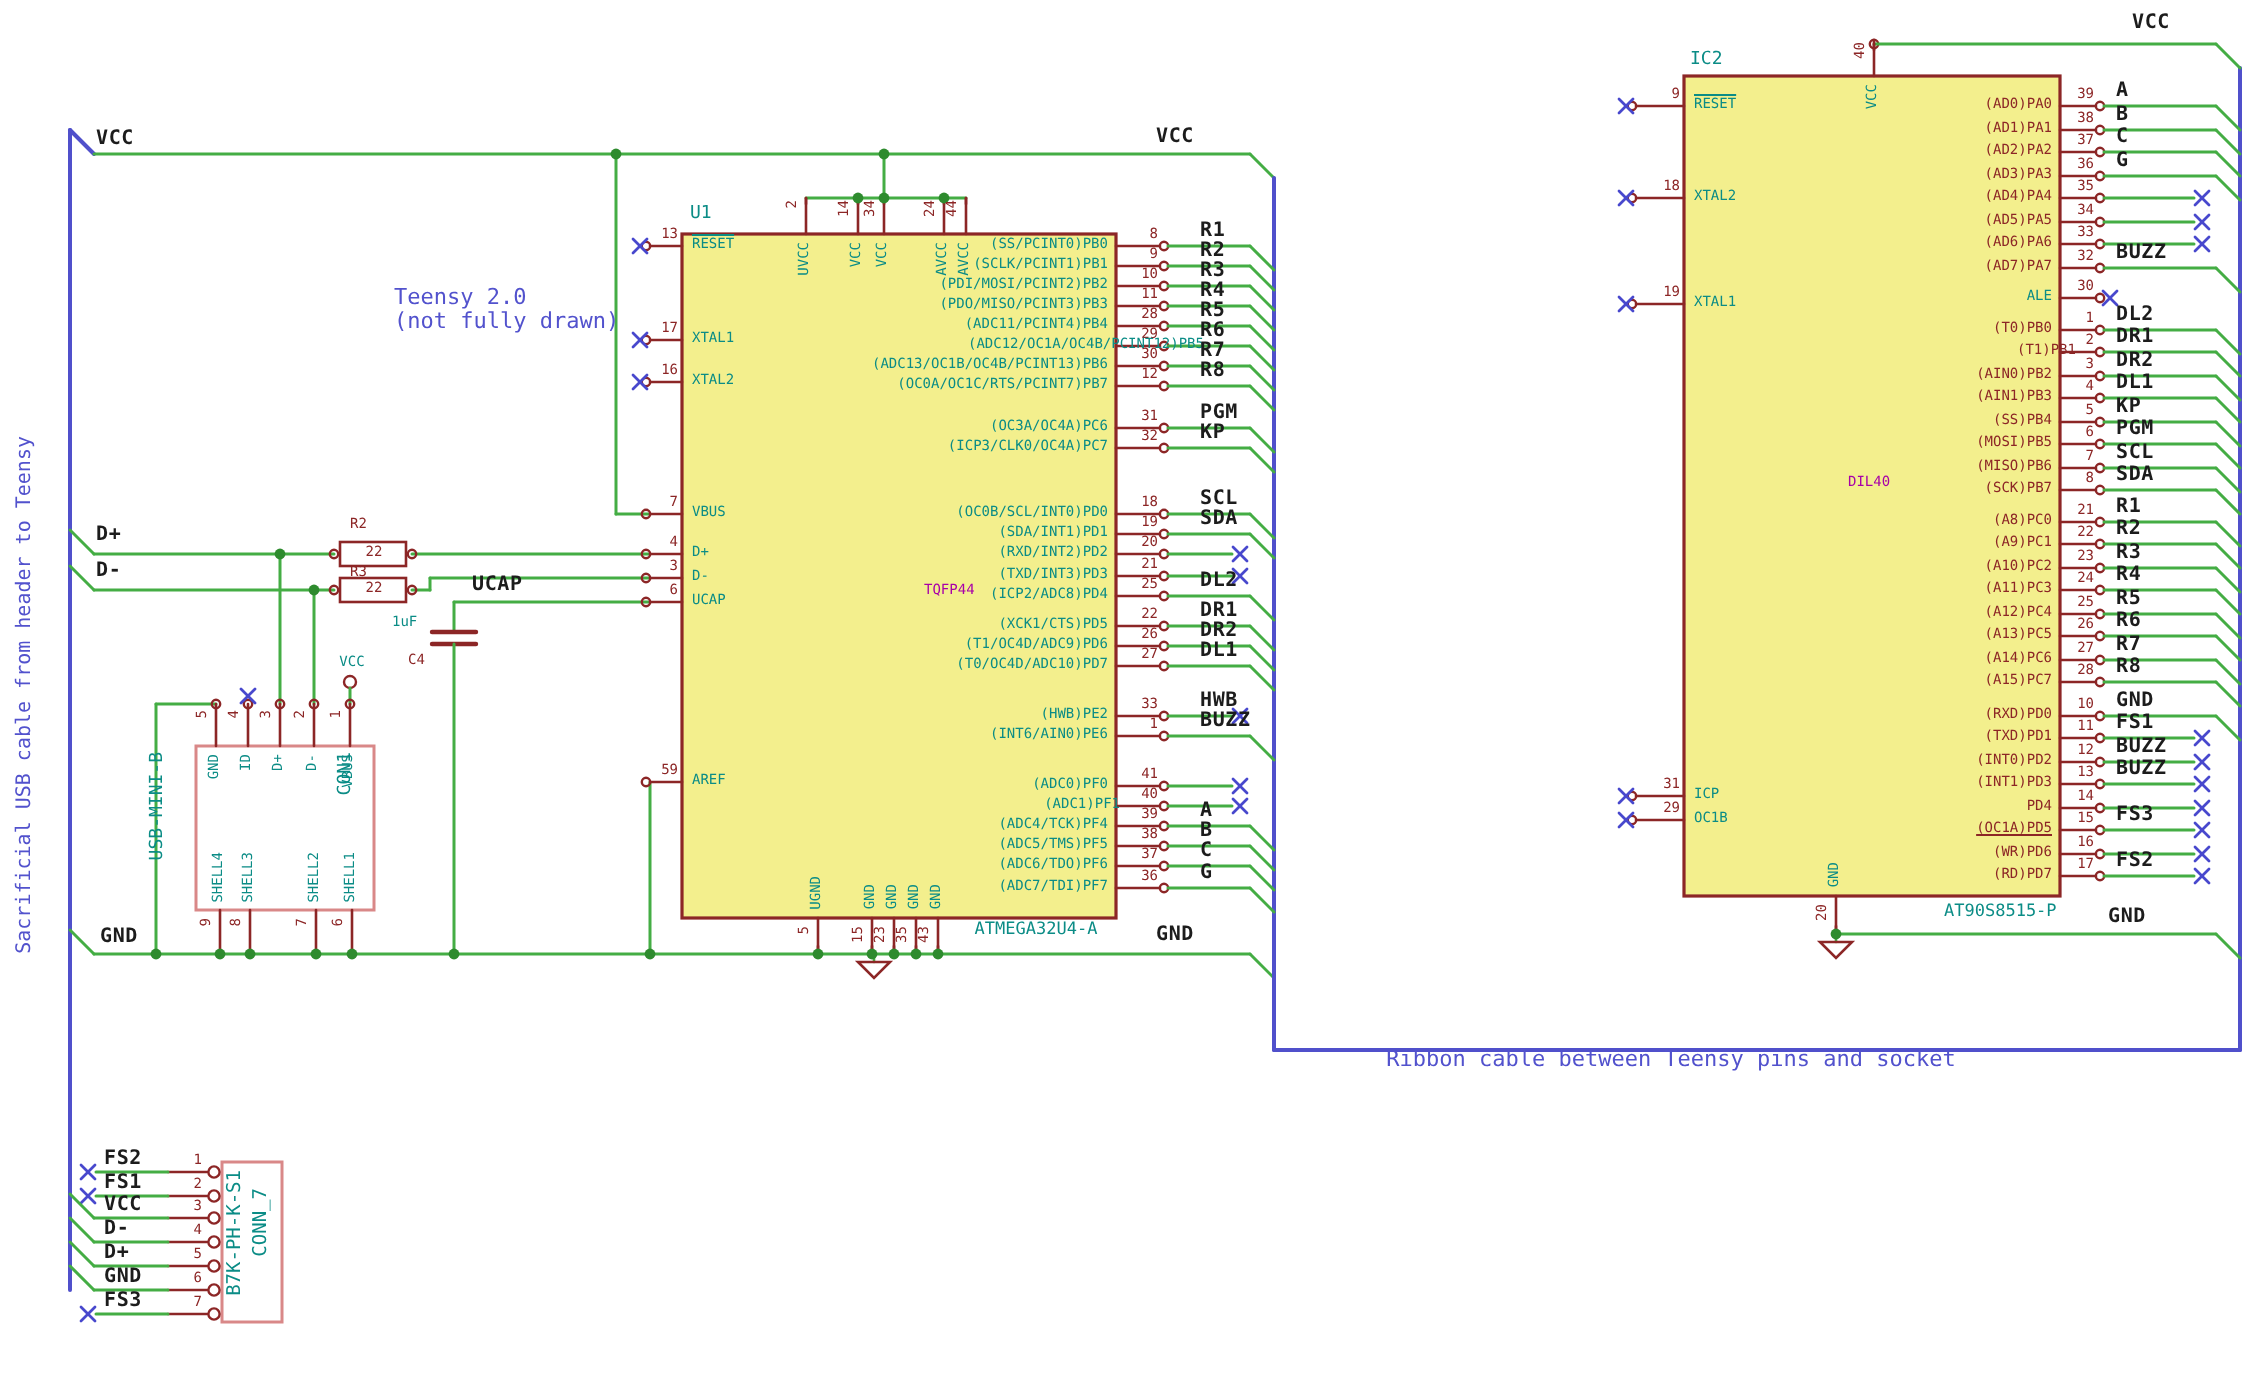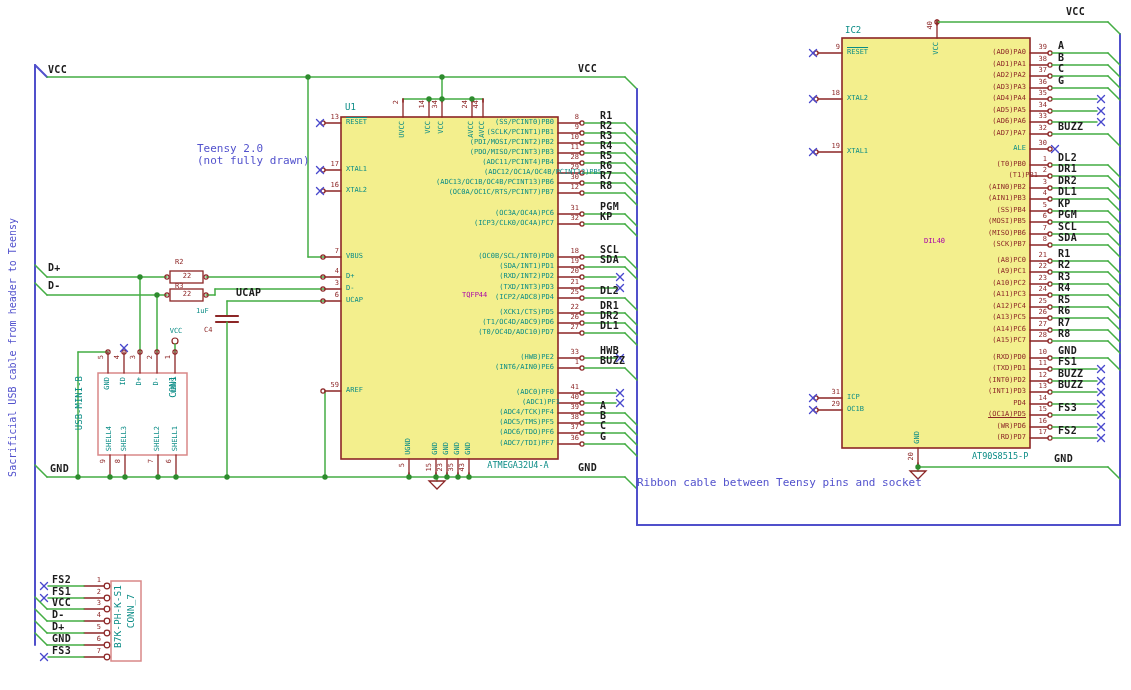--- a/index.html
+++ b/index.html
@@ -472,21 +472,21 @@
     <div class="lbl netlabel" style="left:48px;top:263px">D+</div>
     <div class="lbl netlabel" style="left:48px;top:281px">D-</div>
     <div class="lbl netlabel" style="left:236px;top:288px">UCAP</div>
     <div class="lbl netlabel" style="left:578px;top:64px">VCC</div>
     <div class="lbl netlabel" style="left:578px;top:463px">GND</div>
     <div class="lbl netlabel" style="left:1066px;top:7px">VCC</div>
     <div class="lbl netlabel" style="left:1054px;top:454px">GND</div>
 
     <div class="lbl note" style="left:197px;top:143px">Teensy 2.0</div>
     <div class="lbl note" style="left:197px;top:155px">(not fully drawn)</div>
-    <div class="lbl note" style="left:637px;top:477px;width:397px;">Ribbon cable between Teensy pins and socket</div>
+    <div class="lbl note" style="left:637px;top:524px;width:397px;text-align:center">Ribbon cable between Teensy pins and socket</div>
     <div class="lbl note vtext" style="left:8px;top:218px;font-size:10px">Sacrificial USB cable from header to Teensy</div>
 
     <div class="lbl ref" style="left:345px;top:103px">U1</div>
     <div class="lbl val" style="left:460px;top:461px;width:116px;text-align:center">ATMEGA32U4-A</div>
     <div class="lbl field" style="left:462px;top:292px">TQFP44</div>
     <div class="lbl ref" style="left:845px;top:26px">IC2</div>
     <div class="lbl val" style="left:972px;top:452px">AT90S8515-P</div>
     <div class="lbl field" style="left:924px;top:238px">DIL40</div>
     <div class="lbl val vtext" style="left:75px;top:376px;font-size:9px">USB-MINI-B</div>
     <div class="lbl ref vtext" style="left:169px;top:376px;font-size:9px">CON1</div>

